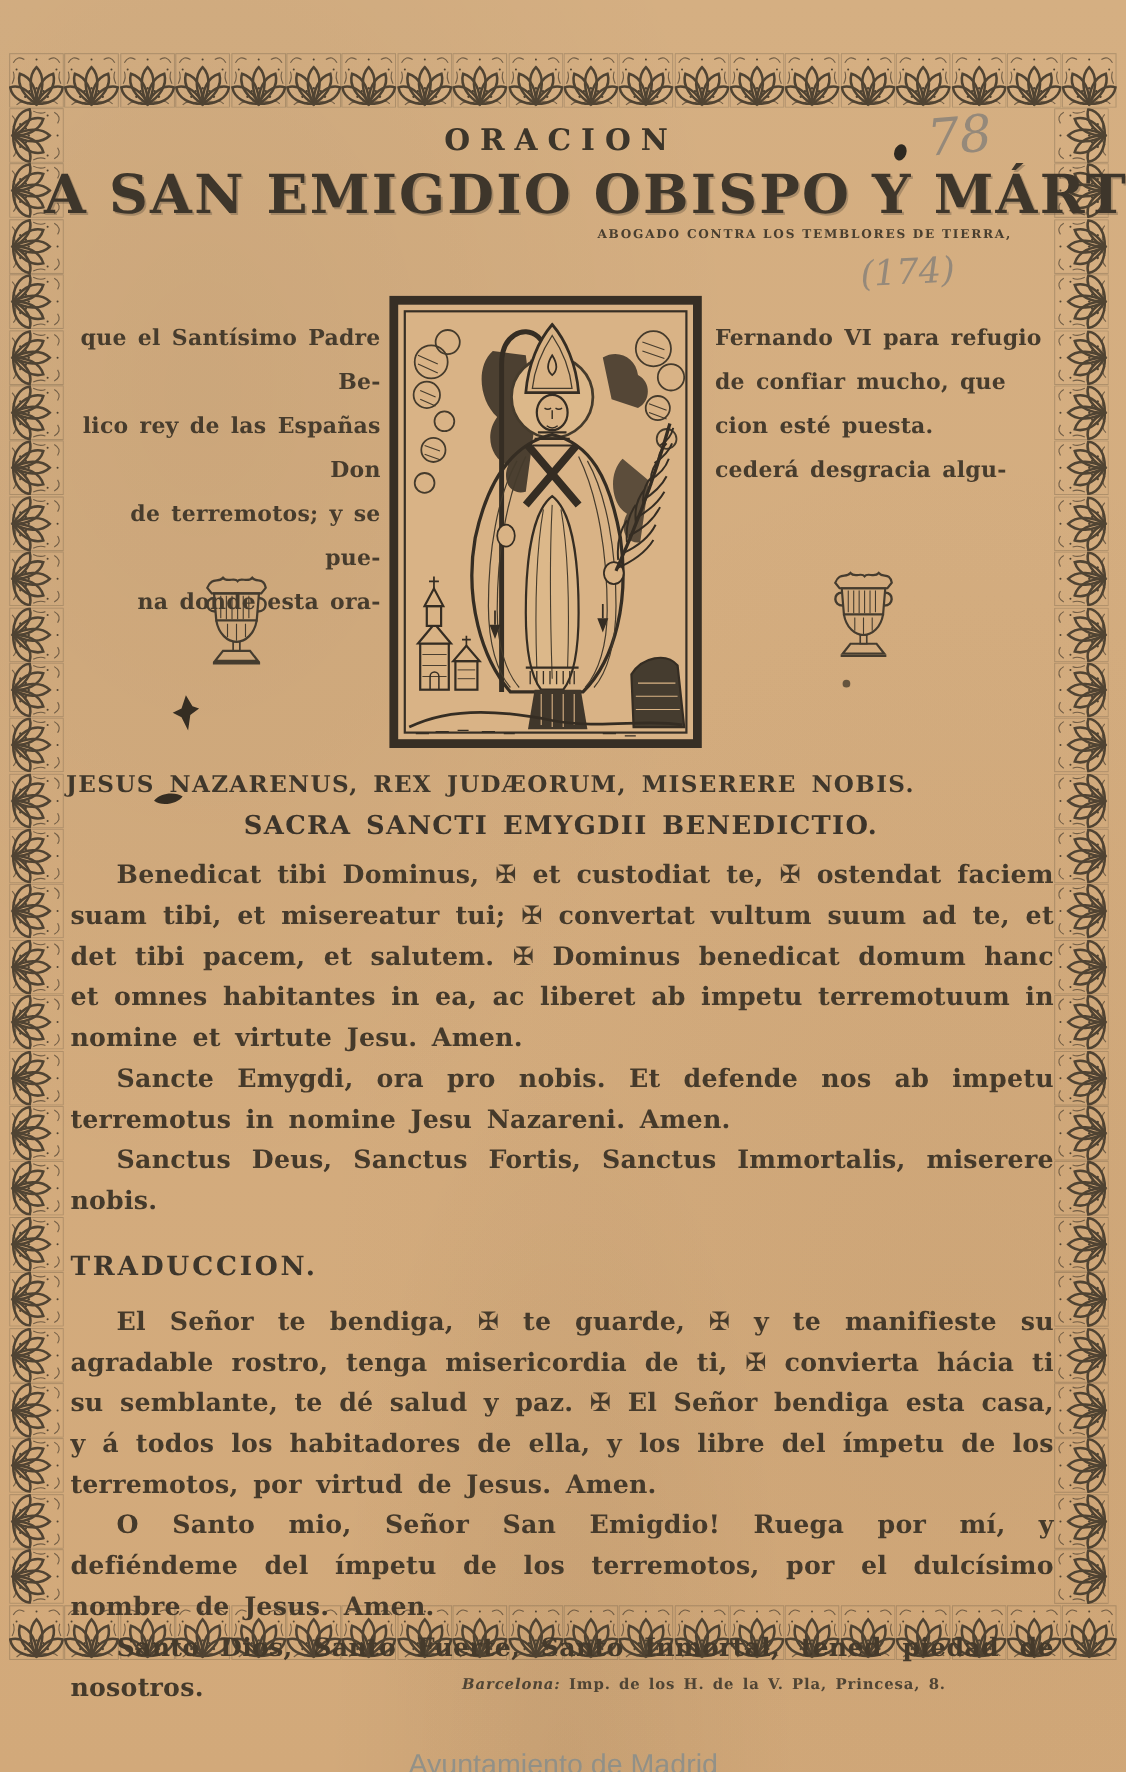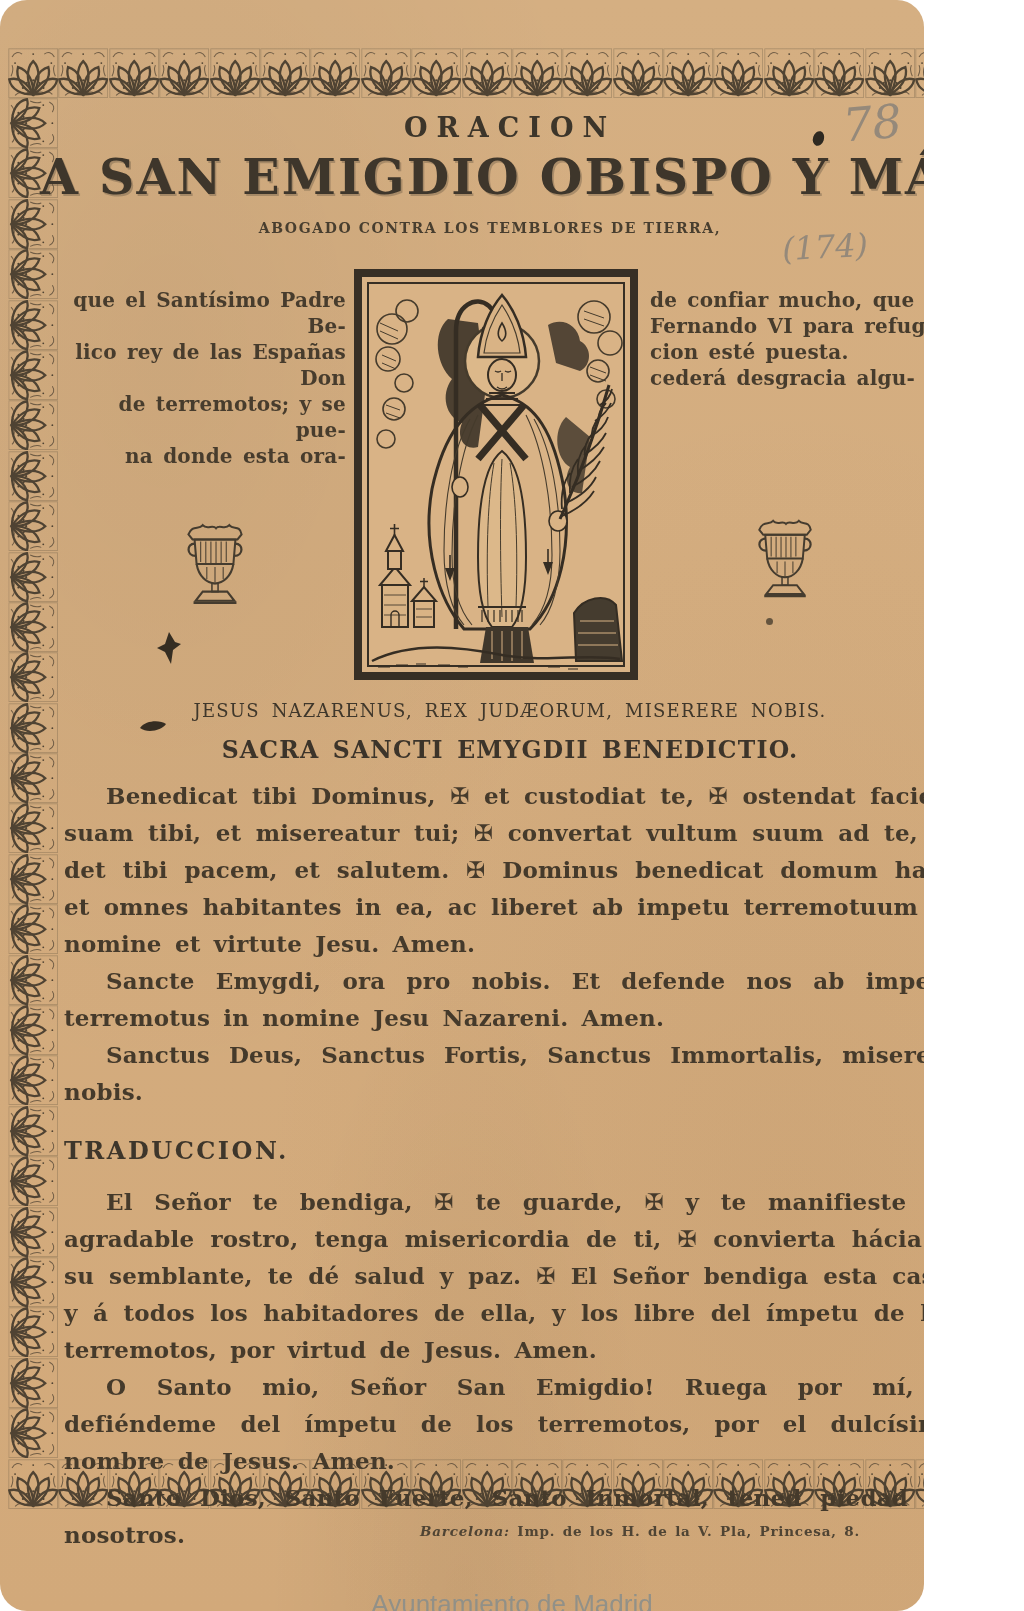--- a/index.html
+++ b/index.html
@@ -1,64 +1,63 @@
 <!DOCTYPE html>
 <html><head>
 <meta charset="utf-8">
 <style>
   html,body{margin:0;padding:0;}
   .page{
     position:relative;
-    width:924px;height:1611px;
+    width:1024px;height:1611px;
     overflow:hidden;
     font-family:"DejaVu Serif","DejaVu Sans",serif;
     color:#443a2c;
     background:
       radial-gradient(ellipse at 18% 22%, rgba(0,0,0,0.045), transparent 42%),
       radial-gradient(ellipse at 85% 75%, rgba(116,78,40,0.06), transparent 48%),
       radial-gradient(ellipse at 50% 102%, rgba(0,0,0,0.05), transparent 30%),
       linear-gradient(#d5af82,#d2a97a);
-    border-radius: 27px;
   }
   
   .orn-strip{position:absolute;display:flex;overflow:hidden;}
   .orn-strip.vert{flex-direction:column;}
   .tile{width:50.4px;height:50.4px;flex:0 0 auto;opacity:0.92;}
   
   .kicker{position:absolute;top:112px;left:60px;width:900px;text-align:center;
     font-size:27px;font-weight:700;letter-spacing:9px;color:#3c352a;}
   .main-title{position:absolute;top:148px;left:40px;width:940px;text-align:center;
     font-size:49px;font-weight:700;letter-spacing:2px;color:#3e362b;
     text-shadow:1.6px 1.8px 0 rgba(62,54,43,0.28);white-space:nowrap;}
-  .subtitle{position:absolute;top:220px;left:60px;width:860px;text-align:center;
-    font-size:14px;font-weight:700;letter-spacing:1.6px;color:#483e2f;}
+  .subtitle{position:absolute;top:206px;left:60px;width:860px;text-align:right;
+    font-size:11px;font-weight:700;letter-spacing:1.6px;color:#483e2f;}
   
   .pencil{position:absolute;color:#95897a;font-style:italic;font-family:"DejaVu Serif",serif;}
   .pg-num{top:96px;left:843px;font-size:46px;transform:rotate(-5deg);}
   .cat-num{top:228px;left:782px;font-size:32px;transform:rotate(-3deg);}
   .printed-dot{position:absolute;top:131px;left:813px;width:11px;height:15px;
     background:#2e2921;border-radius:50%;transform:rotate(18deg);}
   
   .intro-col{position:absolute;top:287px;font-size:20px;font-weight:700;
-    line-height:26px;color:#473c2d;letter-spacing:0.2px;word-spacing:3px;}
+    line-height:40px;color:#473c2d;letter-spacing:0.2px;word-spacing:3px;}
   .intro-left{left:62px;width:284px;text-align:right;}
   .intro-right{left:650px;width:302px;text-align:left;}
   
   .woodcut{position:absolute;left:352px;top:267px;width:288px;height:415px;}
   .woodcut svg{display:block;width:100%;height:100%;}
   
   .urn{position:absolute;}
   .urn-left{left:182px;top:516px;width:66px;height:94px;}
   .urn-right{left:751px;top:512px;width:68px;height:91px;}
   .urn svg{display:block;width:100%;height:100%;}
   .small-dot{position:absolute;left:766px;top:618px;width:7px;height:7px;border-radius:50%;background:#4a3e2e;opacity:.8;}
   .blot{position:absolute;}
   
-  .invocation{position:absolute;top:700px;left:60px;width:900px;text-align:center;
-    font-size:18px;font-weight:400;letter-spacing:1.2px;word-spacing:5px;color:#3f372b;}
+  .invocation{position:absolute;top:700px;left:60px;width:900px;text-align:left;
+    font-size:21px;font-weight:700;letter-spacing:1.2px;word-spacing:5px;color:#3f372b;}
   .benediction{position:absolute;top:736px;left:60px;width:900px;text-align:center;
     font-size:23.5px;font-weight:700;letter-spacing:1.2px;word-spacing:4px;color:#3c342a;}
   
   .text-block{position:absolute;left:64px;top:777px;width:894px;
     font-size:23px;line-height:37px;text-align:justify;color:#453a2b;
     word-spacing:5px;letter-spacing:0.2px;font-weight:600;}
   .text-block p{margin:0;text-indent:42px;}
   .text-block h2{margin:22px 0 14px;text-indent:0;
     font-size:24px;font-weight:600;letter-spacing:2.5px;color:#3e362b;}
   
@@ -411,22 +410,22 @@
   <div class="pencil pg-num">78</div>
   <div class="pencil cat-num">(174)</div>
 
   <div class="intro-col intro-left">
     <div>que el Santísimo Padre Be-</div>
     <div>lico rey de las Españas Don</div>
     <div>de terremotos; y se pue-</div>
     <div>na donde esta ora-</div>
   </div>
   <div class="intro-col intro-right">
+    <div>Fernando VI para refugio</div>
     <div>de confiar mucho, que</div>
-    <div>Fernando VI para refugio</div>
     <div>cion esté puesta.</div>
     <div>cederá desgracia algu-</div>
   </div>
 
   <div class="woodcut">
     <svg viewBox="0 0 288 415">
       <rect x="2" y="2" width="284" height="411" fill="#d9b386"></rect>
       <rect x="6" y="6" width="276" height="403" fill="none" stroke="#372f25" stroke-width="8"></rect>
       <rect x="16" y="16" width="256" height="383" fill="none" stroke="#372f25" stroke-width="2"></rect>
 

